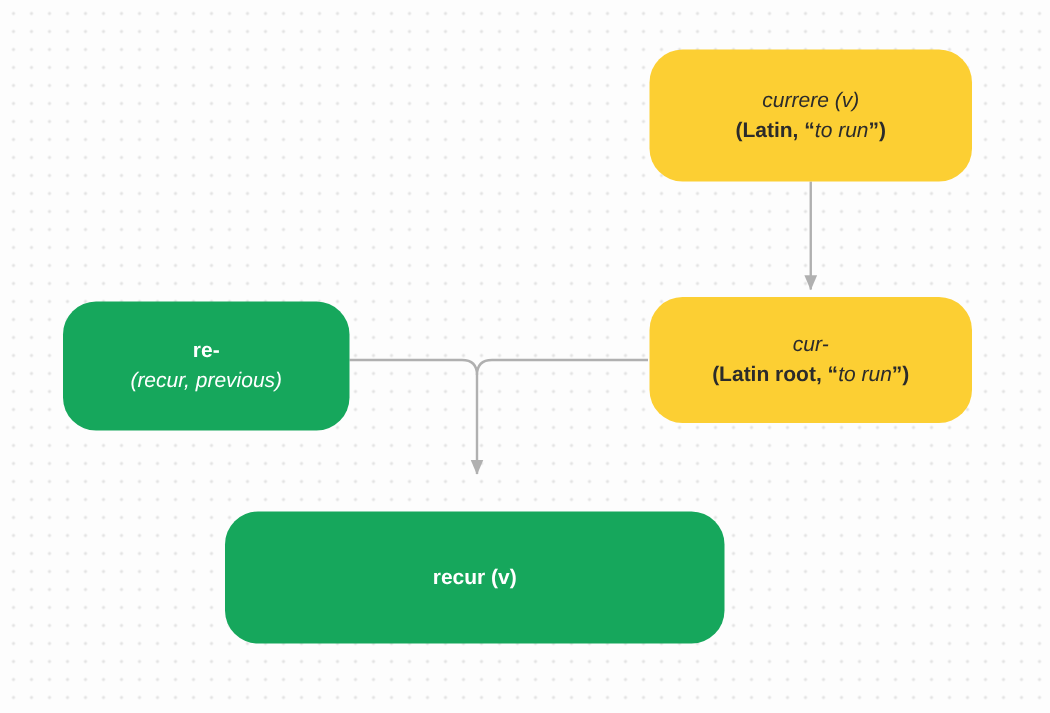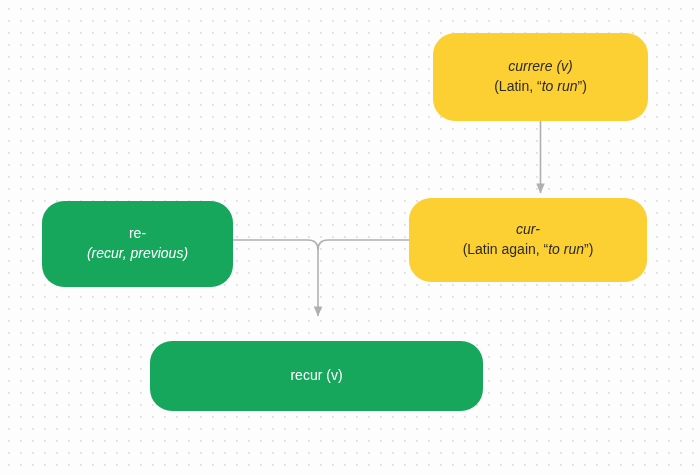--- a/index.html
+++ b/index.html
@@ -52,21 +52,21 @@
     background-color: #fccf33;
     color: #2b2b2b;
     font-size: 14px;
   }
   .node-green {
     background-color: #16a75c;
     color: #ffffff;
     font-size: 14px;
   }
   .italic { font-style: italic; }
-  .upright { font-style: normal; }
+  .upright { font-style: normal; font-weight: bold; }
 </style>
 </head>
 <body>
 
 <div id="canvas">
 
   <svg id="edges" viewBox="0 0 700 475" width="700" height="475" xmlns="http://www.w3.org/2000/svg">
     <defs>
       <marker id="arrow" viewBox="0 0 10 10" refX="8.5" refY="5" markerWidth="7" markerHeight="7" orient="auto-start-reverse">
         <path d="M 0 1.2 L 9 5 L 0 8.8 z" fill="#b0b0b0"></path>
@@ -78,27 +78,27 @@
     <path d="M 233 240 L 308 240 Q 318 240 318 250 L 318 316" fill="none" stroke="#b0b0b0" stroke-width="1.6" marker-end="url(#arrow)"></path>
 
     <path d="M 432 240 L 328 240 Q 318 240 318 250" fill="none" stroke="#b0b0b0" stroke-width="1.6"></path>
   </svg>
 
   <div class="node node-yellow" style="left:433px; top:33px; width:215px; height:88px;">
     <span class="line1 italic">currere (v)</span>
     <span class="line2"><span class="upright">(Latin, “</span><span class="italic">to run</span><span class="upright">”)</span></span>
   </div>
 
-  <div class="node node-yellow" style="left:409px; top:198px; width:238px; height:84px;">
+  <div class="node node-yellow" style="left:433px; top:198px; width:215px; height:84px;">
     <span class="line1 italic">cur-</span>
-    <span class="line2"><span class="upright">(Latin again, “</span><span class="italic">to run</span><span class="upright">”)</span></span>
+    <span class="line2"><span class="upright">(Latin root, “</span><span class="italic">to run</span><span class="upright">”)</span></span>
   </div>
 
   <div class="node node-green" style="left:42px; top:201px; width:191px; height:86px;">
     <span class="line1 upright">re-</span>
     <span class="line2 italic">(recur, previous)</span>
   </div>
 
-  <div class="node node-green" style="left:150px; top:341px; width:333px; height:70px;">
+  <div class="node node-green" style="left:150px; top:341px; width:333px; height:88px;">
     <span class="line1 upright">recur (v)</span>
   </div>
 
 </div>
 
 </body></html>

